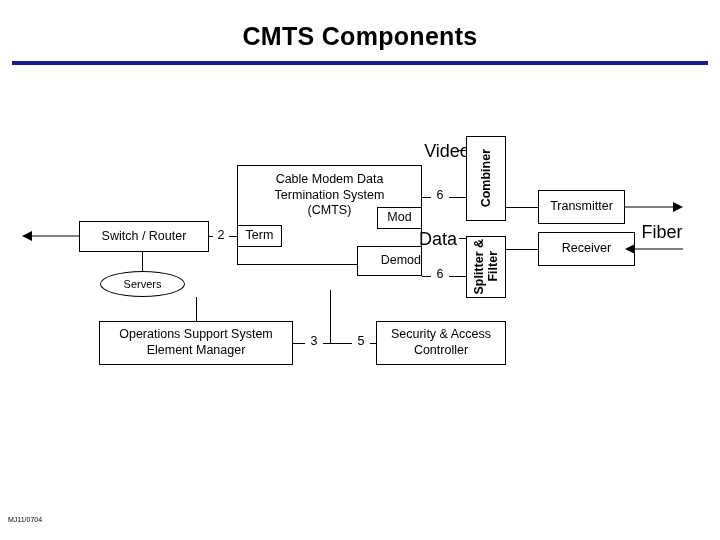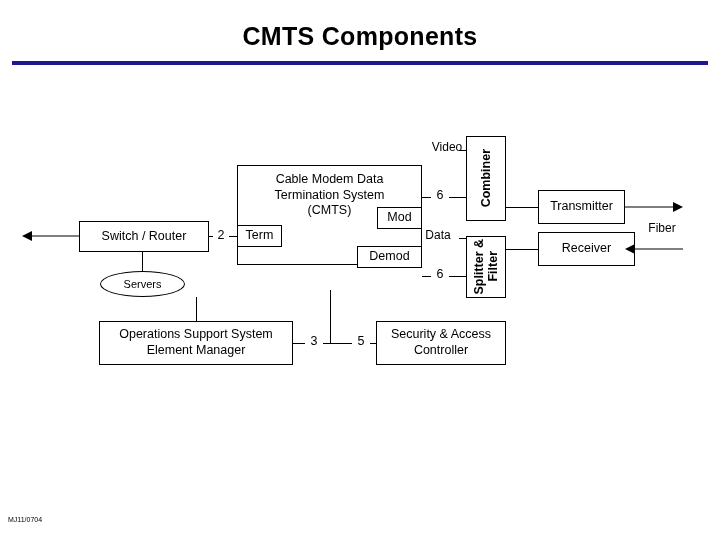--- a/index.html
+++ b/index.html
@@ -42,21 +42,21 @@
     display: flex;
     align-items: center;
     justify-content: center;
     text-align: center;
     font-size: 12.5px;
     color: #000000;
     line-height: 1.25;
   }
   .plain-text {
     position: absolute;
-    font-size: 12px;
+    font-size: 18px;
     color: #000000;
     text-align: center;
     line-height: 1.25;
     white-space: pre-line;
   }
   .vtext {
     writing-mode: vertical-rl;
     text-orientation: mixed;
     transform: rotate(180deg);
     font-weight: bold;
@@ -124,21 +124,21 @@
   <div class="box" style="left:237px; top:165px; width:185px; height:100px; align-items:flex-start; justify-content:center;">
     <span style="display:block; margin-top:6px; white-space:pre-line;">Cable Modem Data
 Termination System
 (CMTS)</span>
   </div>
 
   <div class="box" style="left:377px; top:207px; width:45px; height:22px;">
     <span>Mod</span>
   </div>
 
-  <div class="box" style="left:357px; top:246px; width:65px; height:22px;">
+  <div class="box" style="left:357px; top:246px; width:65px; height:30px;justify-content:flex-end;">
     <span>Demod</span>
   </div>
 
   <div class="box" style="left:237px; top:225px; width:45px; height:22px;">
     <span>Term</span>
   </div>
 
   <div class="box" style="left:79px; top:221px; width:130px; height:31px;">
     <span>Switch / Router</span>
   </div>

